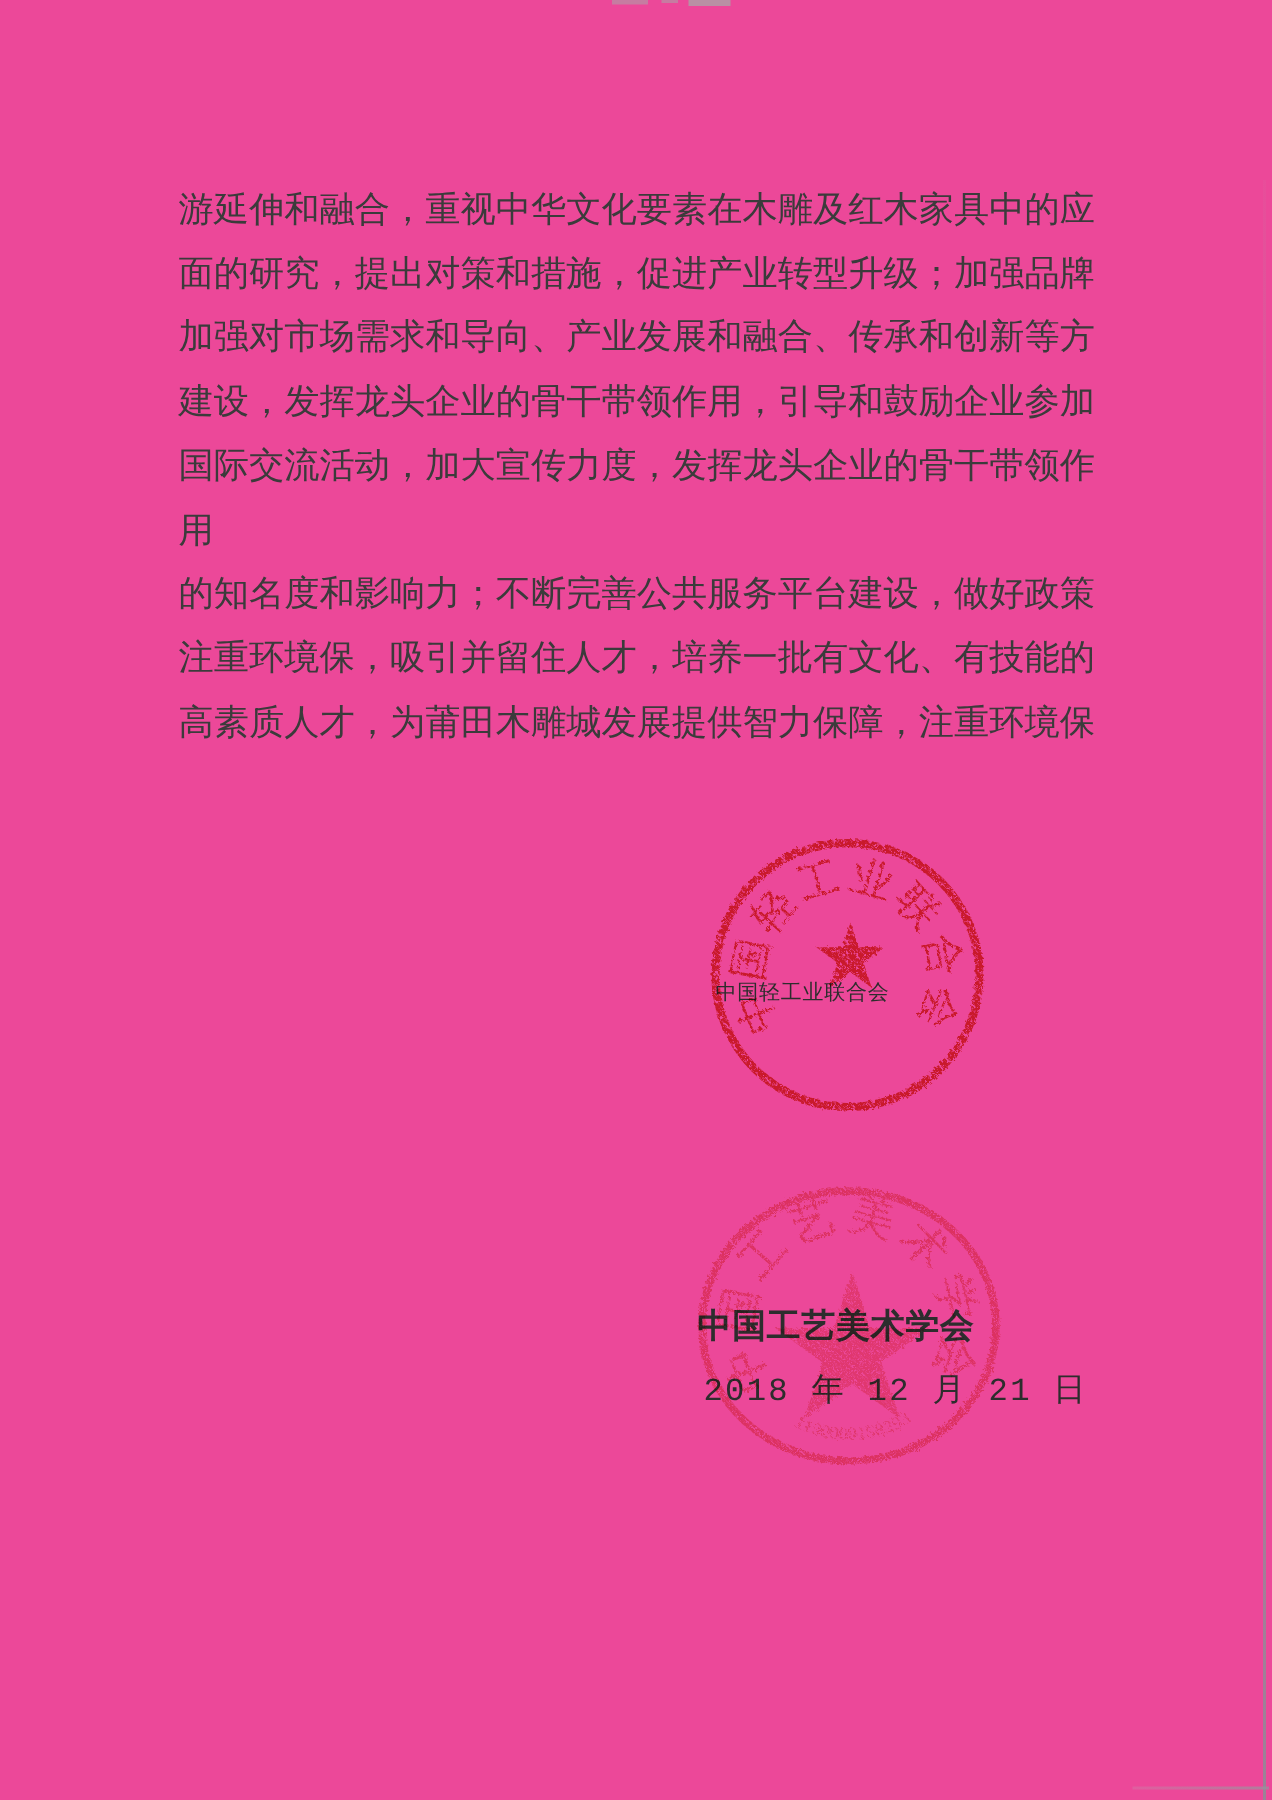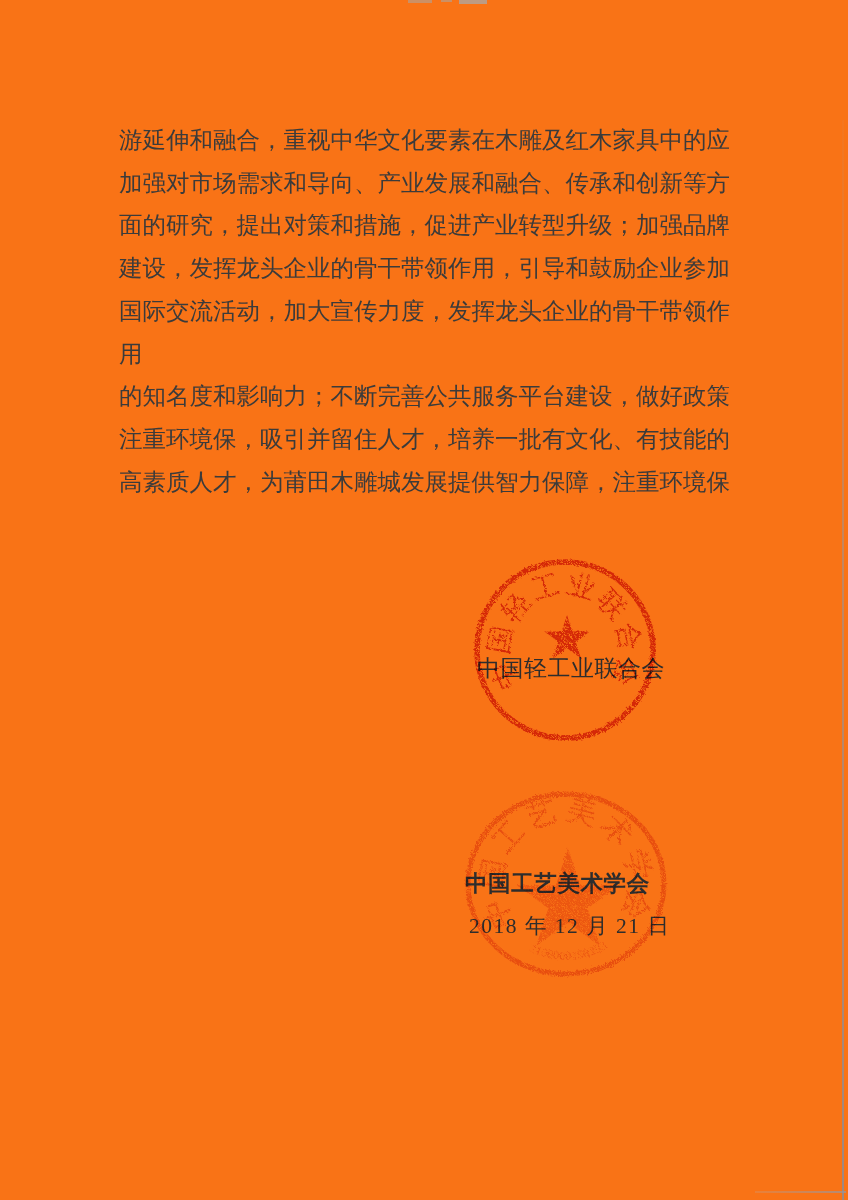--- a/index.html
+++ b/index.html
@@ -1,20 +1,20 @@
 <!DOCTYPE html>
 <html><head>
 <meta charset="utf-8">
 <style>
   html, body { margin: 0; padding: 0; }
   .page {
     position: relative;
     width: 848px;
     height: 1200px;
-    background: #f97316;
+    background: #ec4899;
     overflow: hidden;
     font-family: "Liberation Serif", "DejaVu Serif", serif;
   }
   
   .scan-dash { position: absolute; background: #a8a8a8; opacity: 0.55; }
   .scan-edge-right {
     position: absolute;
     top: 120px; right: 4px;
     width: 2px; height: 1080px;
     background: linear-gradient(to bottom, rgba(170,170,176,0.05), rgba(150,150,158,0.55) 40%, rgba(140,140,150,0.85));
@@ -48,40 +48,40 @@
     pointer-events: none;
   }
   .seal-1 { left: 455px; top: 540px; }
   .seal-2 { left: 451px; top: 769px; }
   
   .sig {
     position: absolute;
     color: #2d2d2d;
     white-space: nowrap;
   }
-  .sig-org1 { left: 477px; top: 653px; font-size: 23px; letter-spacing: 0.5px; }
+  .sig-org1 { left: 477px; top: 653px; font-size: 14px; letter-spacing: 0.5px; }
   .sig-org2 { left: 465px; top: 868px; font-size: 22.5px; letter-spacing: 0.6px; font-weight: bold; }
-  .sig-date { left: 469px; top: 911px; font-size: 21.5px; letter-spacing: 1.5px; }
+  .sig-date { left: 469px; top: 911px; font-size: 21.5px; letter-spacing: 1.5px; font-family: Liberation Mono, monospace; }
   .seal text { font-family: "Liberation Serif", "DejaVu Serif", serif; }
 </style>
 </head>
 <body>
 
 <div class="page">
 
   <div class="scan-dash" style="left:408px; top:0; width:24px; height:3px;"></div>
   <div class="scan-dash" style="left:441px; top:0; width:11px; height:2px;"></div>
   <div class="scan-dash" style="left:459px; top:0; width:28px; height:4px; opacity:0.75;"></div>
   <div class="scan-edge-right"></div>
   <div class="scan-edge-bottom"></div>
 
   <div class="body-text">
     <p>游延伸和融合，重视中华文化要素在木雕及红木家具中的应</p>
+    <p>面的研究，提出对策和措施，促进产业转型升级；加强品牌</p>
     <p>加强对市场需求和导向、产业发展和融合、传承和创新等方</p>
-    <p>面的研究，提出对策和措施，促进产业转型升级；加强品牌</p>
     <p>建设，发挥龙头企业的骨干带领作用，引导和鼓励企业参加</p>
     <p>国际交流活动，加大宣传力度，发挥龙头企业的骨干带领作用</p>
     <p>的知名度和影响力；不断完善公共服务平台建设，做好政策</p>
     <p>注重环境保，吸引并留住人才，培养一批有文化、有技能的</p>
     <p>高素质人才，为莆田木雕城发展提供智力保障，注重环境保</p>
   </div>
 
   <div class="sig sig-org1">中国轻工业联合会</div>
   <div class="sig sig-org2">中国工艺美术学会</div>
   <div class="sig sig-date">2018 年 12 月 21 日</div>

